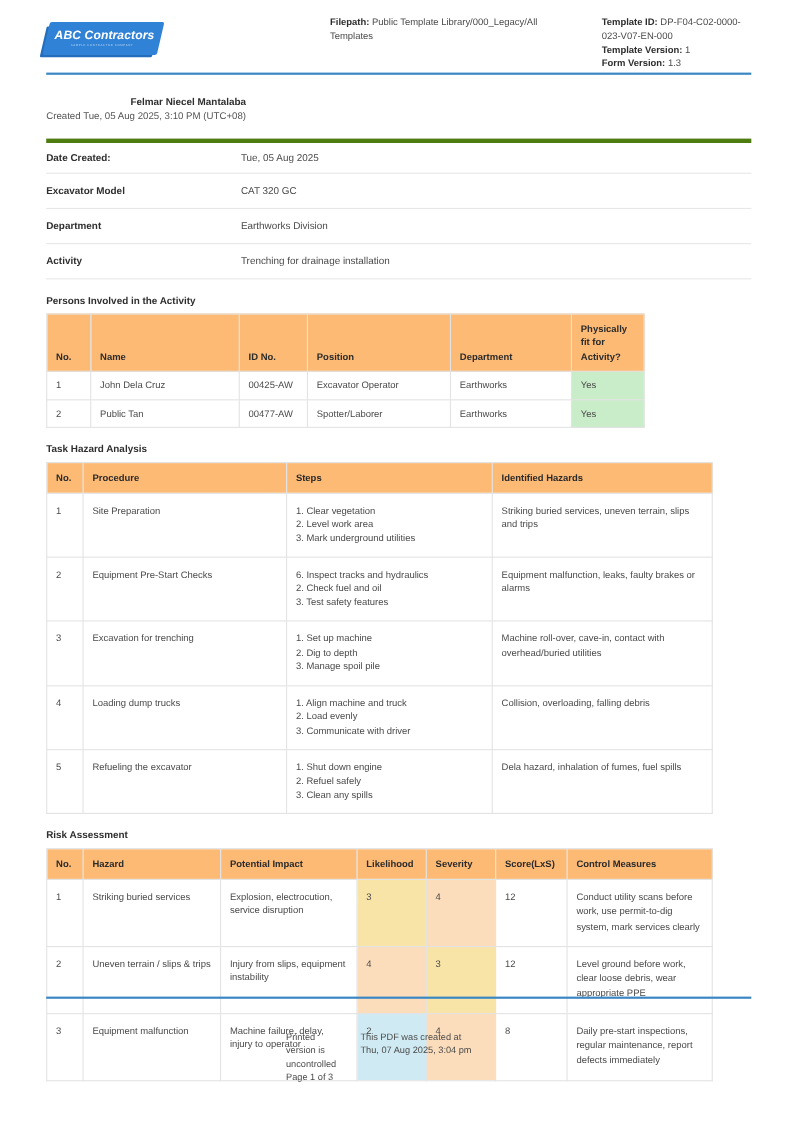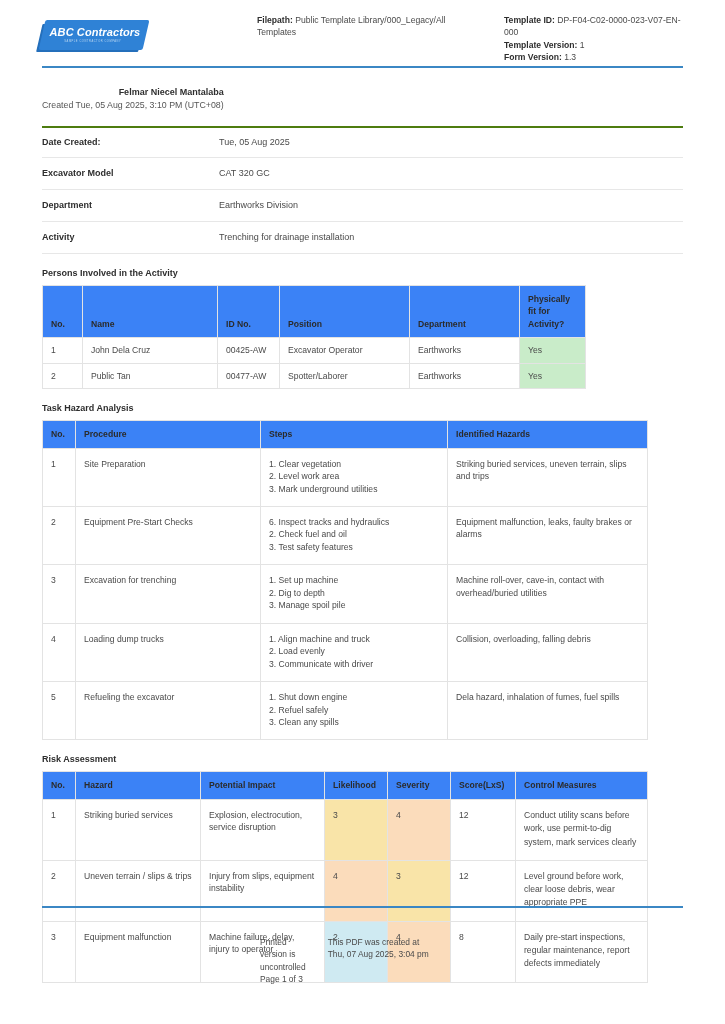--- a/index.html
+++ b/index.html
@@ -48,21 +48,21 @@
   .logo-sub {
     transform: skewX(13deg);
     color: #bcd9f3;
     font-size: 2.6px;
     letter-spacing: .55px;
     margin-top: 3px;
     line-height: 1;
     white-space: nowrap;
   }
   .hdr-col { font-size: 8.6px; line-height: 1.45; color: #4a4a4a; }
-  .hdr-col-filepath { flex: 0 0 225px; }
+  .hdr-col-filepath { flex: 0 0 225px; margin-left: 43px; }
   .hdr-col-template { flex: 1; padding-left: 22px; }
   .hdr-col b { color: #2e2e2e; font-weight: bold; }
 
   .rule-top {
     height: 2px; background: #3b87c4;
     margin: 12px 0 0 0;
   }
 
   
   .title-row {
@@ -85,21 +85,21 @@
 
   
   .fields { margin-top: 13px; }
   .field-row {
     display: flex;
     align-items: center;
     min-height: 32px;
     border-bottom: 1px solid #e7e7e7;
     font-size: 9px;
   }
-  .field-row:first-child { border-top: 2px solid #4d7c0f; }
+  .field-row:first-child { border-top: 4px solid #4d7c0f; }
   .field-label { flex: 0 0 177px; font-weight: bold; color: #2e2e2e; }
   .field-value { color: #4a4a4a; }
 
   
   .section-label {
     font-size: 9px;
     font-weight: bold;
     color: #2e2e2e;
     margin: 14px 0 7px 0;
   }
@@ -113,21 +113,21 @@
   }
   table th, table td {
     border: 1px solid #e3e3e3;
     text-align: left;
     vertical-align: top;
     padding: 7px 8px;
     color: #4a4a4a;
     line-height: 1.45;
   }
   table th {
-    background: #3b82f6;
+    background: #fdba74;
     color: #2b2b2b;
     font-weight: bold;
   }
   .tbl-persons { width: 543px; }
   .tbl-persons th { vertical-align: bottom; height: 48px; }
   .tbl-persons td { padding-top: 6px; padding-bottom: 6px; }
   .tbl-tha { width: 605px; }
   .tbl-tha td { padding-top: 9px; padding-bottom: 11px; }
   .tbl-risk { width: 605px; }
   .tbl-risk td { padding-top: 9px; padding-bottom: 11px; }

